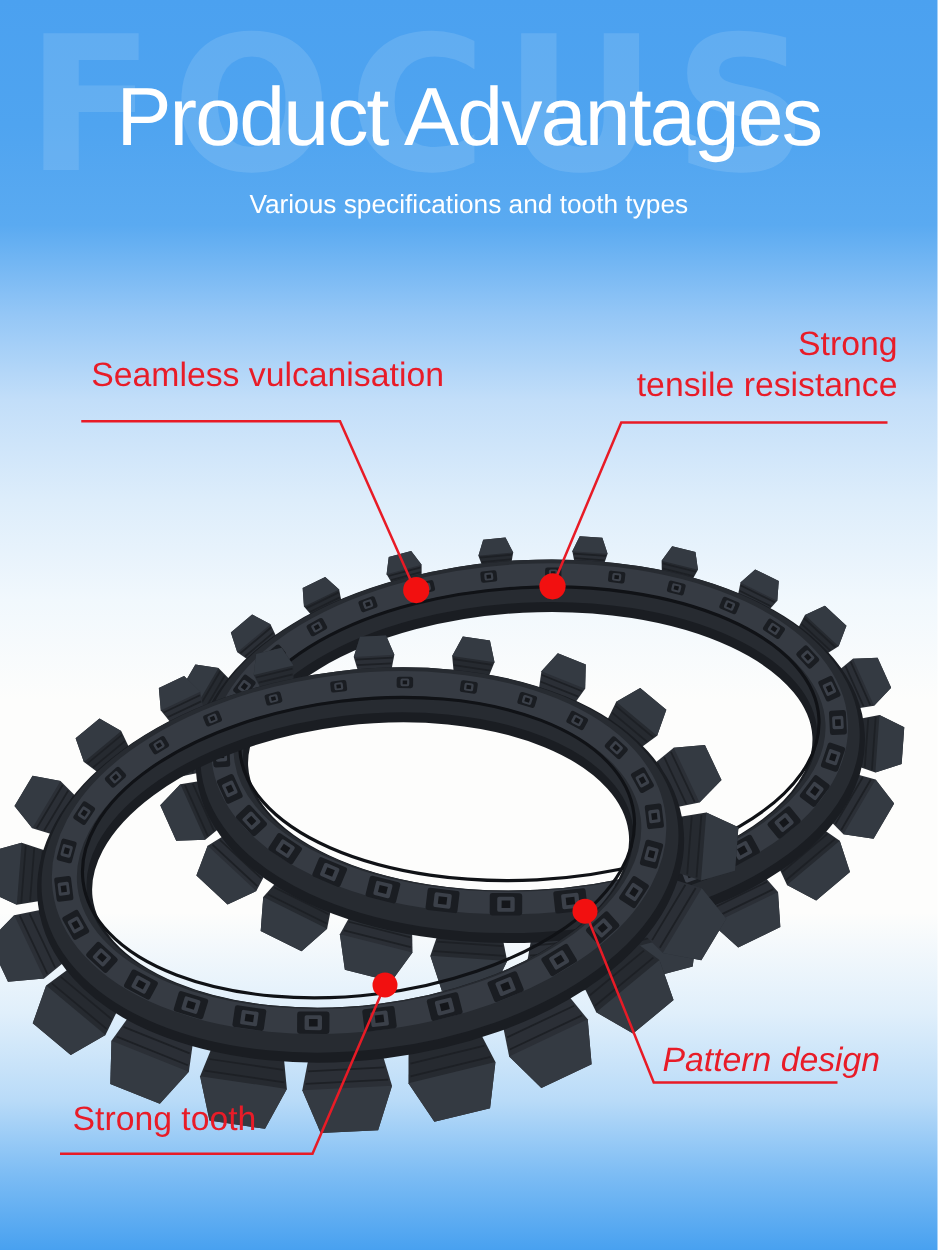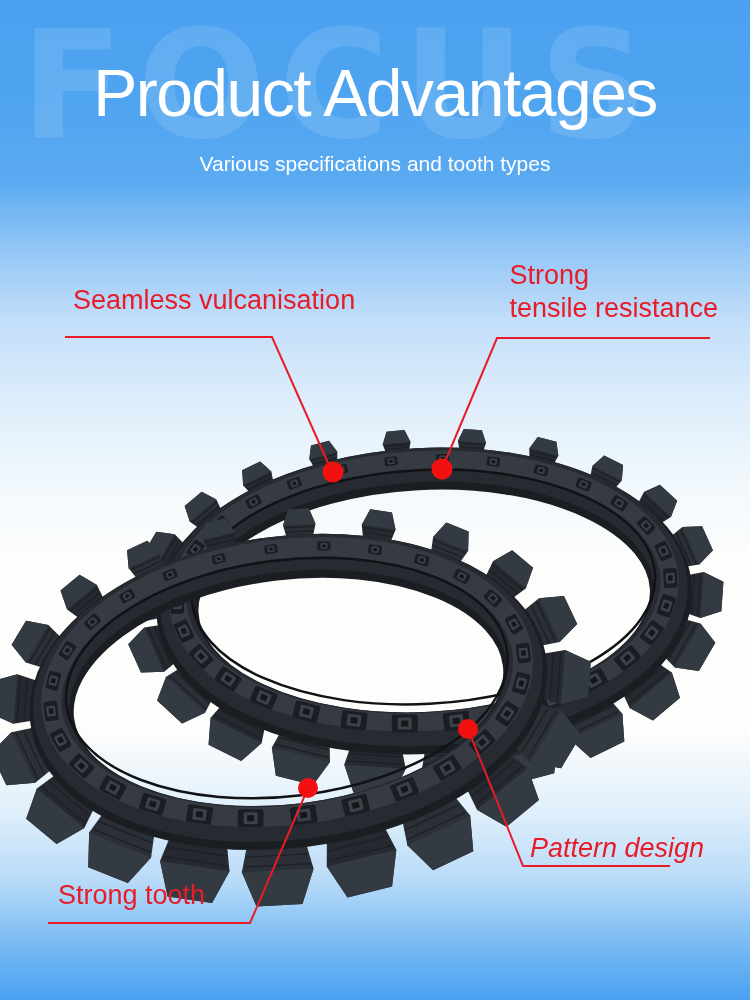--- a/index.html
+++ b/index.html
@@ -44,21 +44,21 @@
   }
   .subtitle{
     position:absolute;top:152px;left:0;width:750px;text-align:center;
     font-size:21px;font-weight:normal;color:var(--header-text);z-index:3;
   }
   .callout{
     position:absolute;z-index:4;color:var(--callout-text);
     font-size:27px;line-height:33px;white-space:nowrap;
   }
   .callout.seamless{left:37px;top:284px;margin-left:36px;}
-  .callout.tensile{right:32px;top:259px;}
+  .callout.tensile{right:32px;top:259px;text-align:right;}
   .callout.pattern{left:530px;top:832px;font-style:italic;}
   .callout.grip{left:58px;top:879px;}
   .lead{fill:none;stroke:var(--accent);stroke-width:2;}
   .dot{fill:var(--dot);}
 </style>
 </head>
 <body>
 
 <div class="stage">
 

